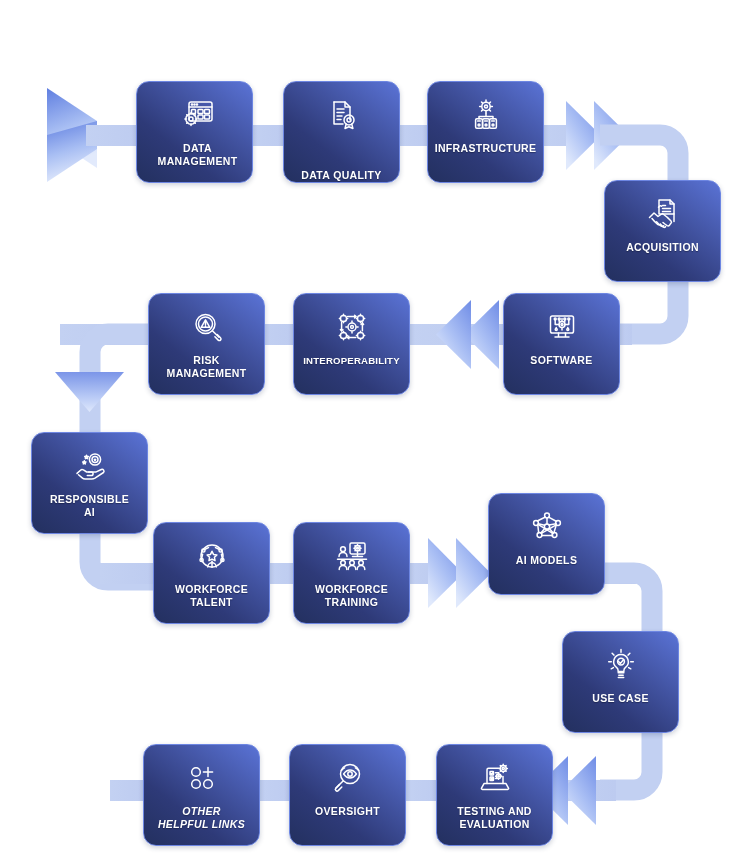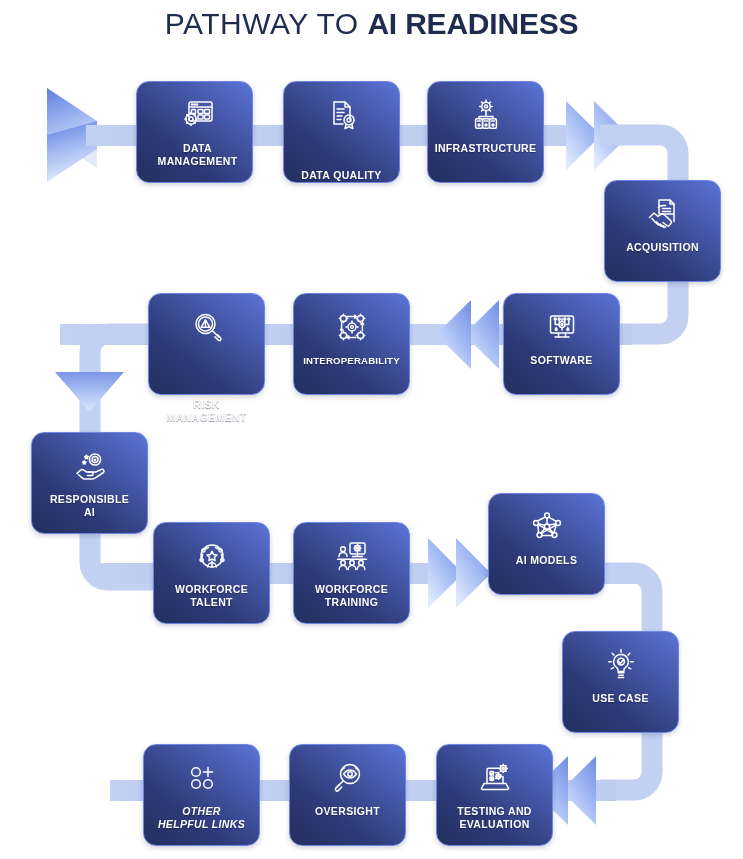--- a/index.html
+++ b/index.html
@@ -87,23 +87,20 @@
     padding: 0 4px;
     white-space: pre-line;
   }
   .node .caption.sm { font-size: 9.6px; letter-spacing: 0.2px; }
 </style>
 </head>
 <body>
 
 <div id="canvas">
 
-  <div class="title">
-    <span class="t-light">PATHWAY TO </span><span class="t-bold">AI READINESS</span>
-  </div>
 
   <svg id="flow-svg" viewBox="0 0 743 859">
     <defs>
       <linearGradient id="gChevA" x1="0" y1="0" x2="0.25" y2="1">
         <stop offset="0%" stop-color="#5f7ee0"></stop>
         <stop offset="55%" stop-color="#a8bef3"></stop>
         <stop offset="100%" stop-color="#e2eafc"></stop>
       </linearGradient>
       <linearGradient id="gChevB" x1="1" y1="0" x2="0.2" y2="1">
         <stop offset="0%" stop-color="#6f8ce6"></stop>
@@ -307,21 +304,21 @@
       <path d="M11.5 24.3v1.1M11.5 31.6v1.1M7.4 28.5h1.1M14.6 28.5h1.1"></path>
       <path d="M28.5 24.3v1.1M28.5 31.6v1.1M24.4 28.5h1.1M31.6 28.5h1.1"></path>
       <path d="M15.6 9.6h8.2M15.6 30.4h8.2M9.6 15.6v8.2M30.4 15.6v8.2"></path>
       <path d="M22.6 8.3l1.4 1.3-1.4 1.3M16.9 29.2l-1.4 1.2 1.4 1.3"></path>
       <path d="M8.4 22.6l1.2 1.4 1.3-1.4M31.6 17.4l-1.2-1.4-1.3 1.4"></path>
     </g>
           </svg>
         </span>
         <div class="caption sm">INTEROPERABILITY</div>
       </div>
-      <div class="node" style="left: 148px; top: 293px; gap: 44px;">
+      <div class="node" style="left: 148px; top: 293px;">
         <span class="ico">
           <svg viewBox="0 0 40 40">
             <g fill="none" stroke="#fff" stroke-width="1.5" stroke-linecap="round" stroke-linejoin="round">
       <circle cx="18.5" cy="17" r="9.5"></circle>
               <circle cx="18.5" cy="17" r="7"></circle>
       <path d="M25.4 23.7l6.6 6.6"></path>
       <path d="M30.2 27.5l3.3 3.3a1.6 1.6 0 0 1-2.3 2.3l-3.3-3.3"></path>
       <path d="M18.5 12.8l4.3 7.5h-8.6z"></path>
       <path d="M18.5 15.6v2.3M18.5 19.2v.2"></path>
     </g>

